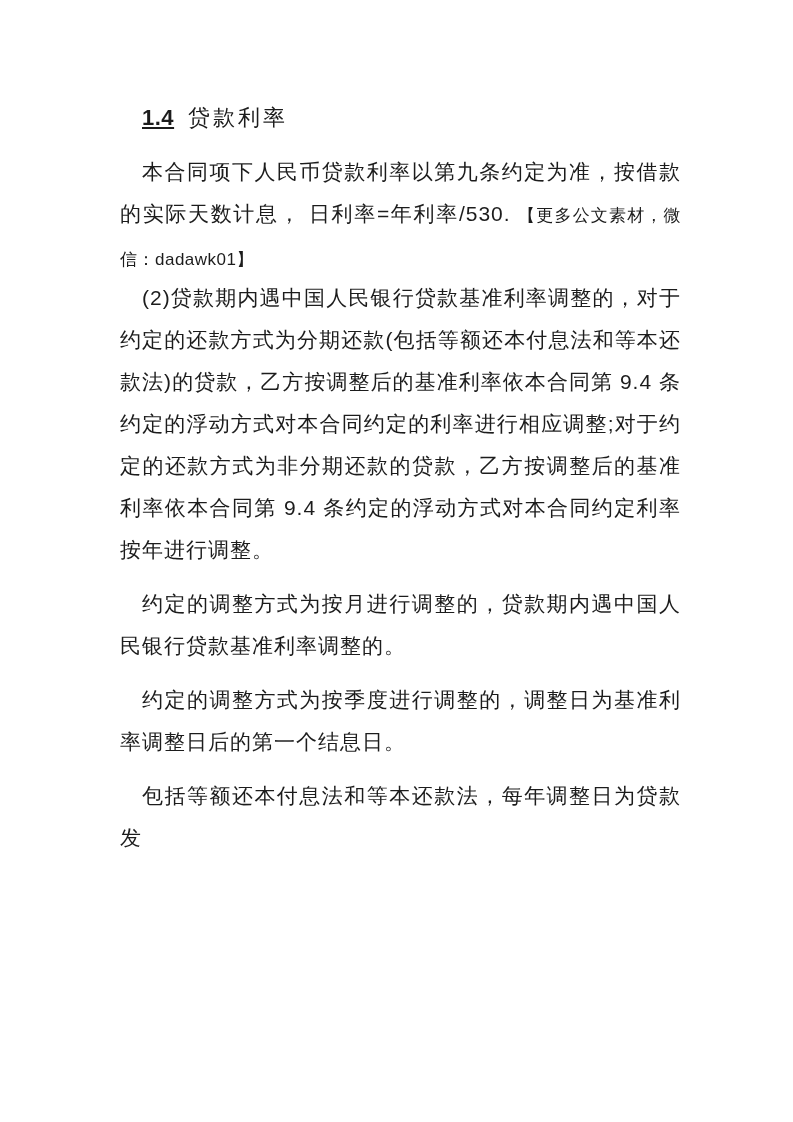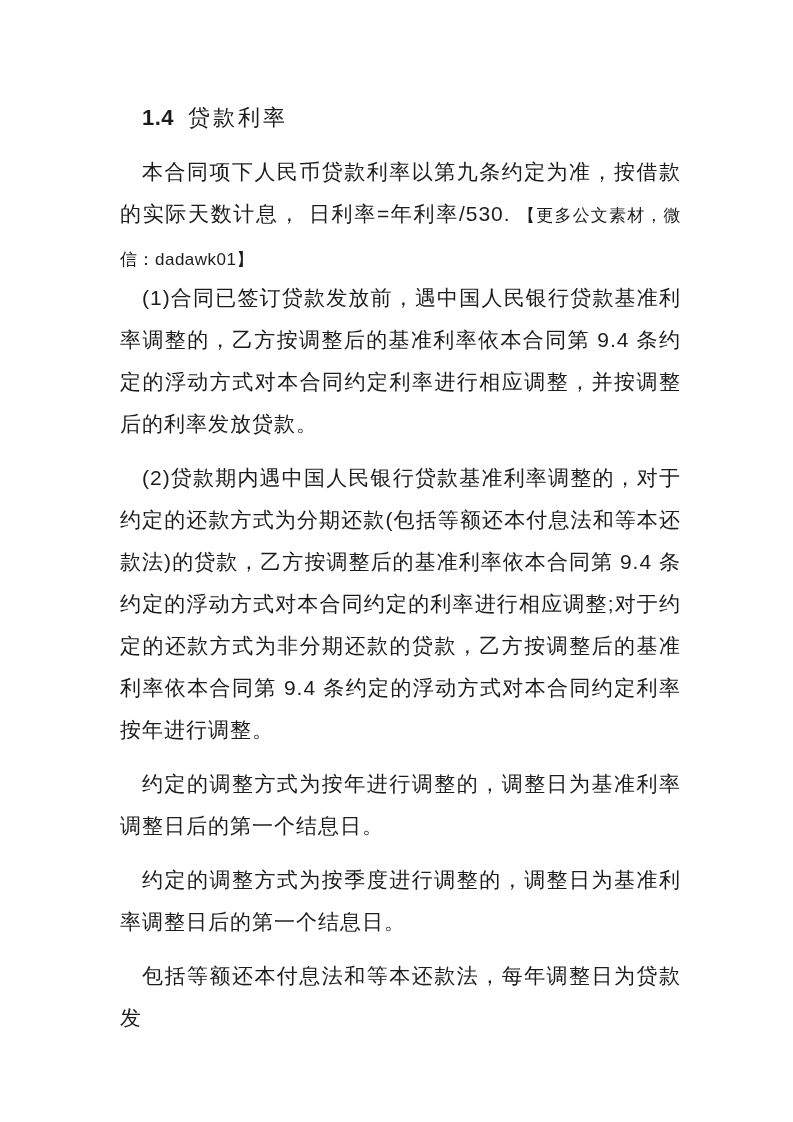--- a/index.html
+++ b/index.html
@@ -33,20 +33,21 @@
     line-height: 42px;
     margin: 0 0 12px 0;
     text-indent: 22px;
     white-space: nowrap;
     font-weight: 400;
   }
   .heading .sec-num {
     font-weight: 600;
     margin-right: 14px;
     letter-spacing: 0.5px;
+    text-decoration: underline;
   }
   .heading .sec-title {
     letter-spacing: 3px;
   }
   .content p {
     font-size: 21px;
     line-height: 42px;
     letter-spacing: 1px;
     margin: 0 0 12px 0;
     text-indent: 22px;
@@ -67,24 +68,23 @@
 
 <div class="page">
   <div class="content">
 
     <div class="heading">
       <span class="sec-num">1.4</span><span class="sec-title">贷款利率</span>
     </div>
 
     <p class="intro"><span>本合同项下人民币贷款利率以第九条约定为准，按借款的实际天数计息， 日利率=年利率/530. </span><span class="note">【更多公文素材，微信：dadawk01】</span></p>
 
-    <p>(1)合同已签订贷款发放前，遇中国人民银行贷款基准利率调整的，乙方按调整后的基准利率依本合同第 9.4 条约定的浮动方式对本合同约定利率进行相应调整，并按调整后的利率发放贷款。</p>
 
     <p>(2)贷款期内遇中国人民银行贷款基准利率调整的，对于约定的还款方式为分期还款(包括等额还本付息法和等本还款法)的贷款，乙方按调整后的基准利率依本合同第 9.4 条约定的浮动方式对本合同约定的利率进行相应调整;对于约定的还款方式为非分期还款的贷款，乙方按调整后的基准利率依本合同第 9.4 条约定的浮动方式对本合同约定利率按年进行调整。</p>
 
-    <p>约定的调整方式为按年进行调整的，调整日为基准利率调整日后的第一个结息日。</p>
+    <p>约定的调整方式为按月进行调整的，贷款期内遇中国人民银行贷款基准利率调整的。</p>
 
     <p>约定的调整方式为按季度进行调整的，调整日为基准利率调整日后的第一个结息日。</p>
 
     <p>包括等额还本付息法和等本还款法，每年调整日为贷款发</p>
 
   </div>
 </div>
 
 </body></html>

